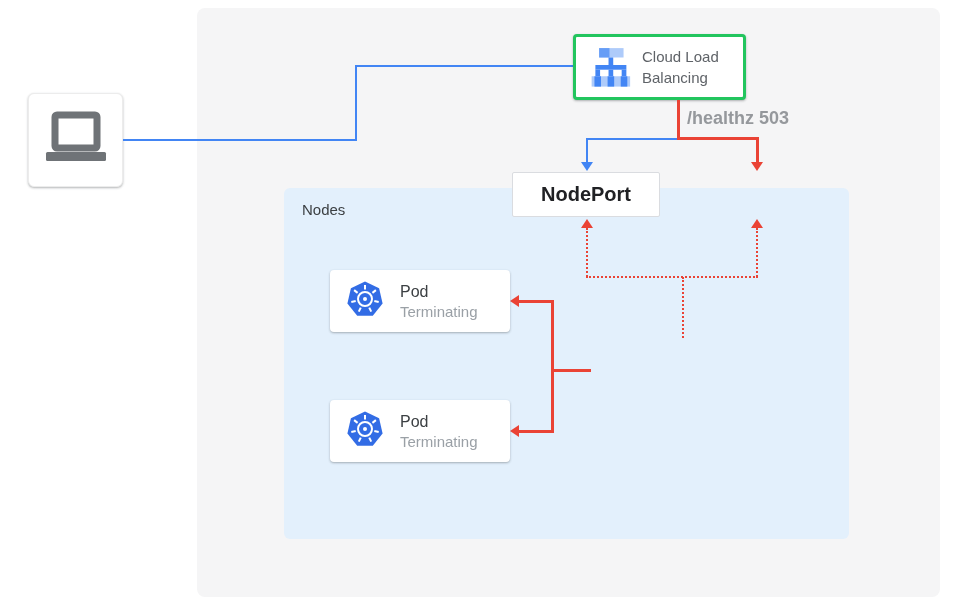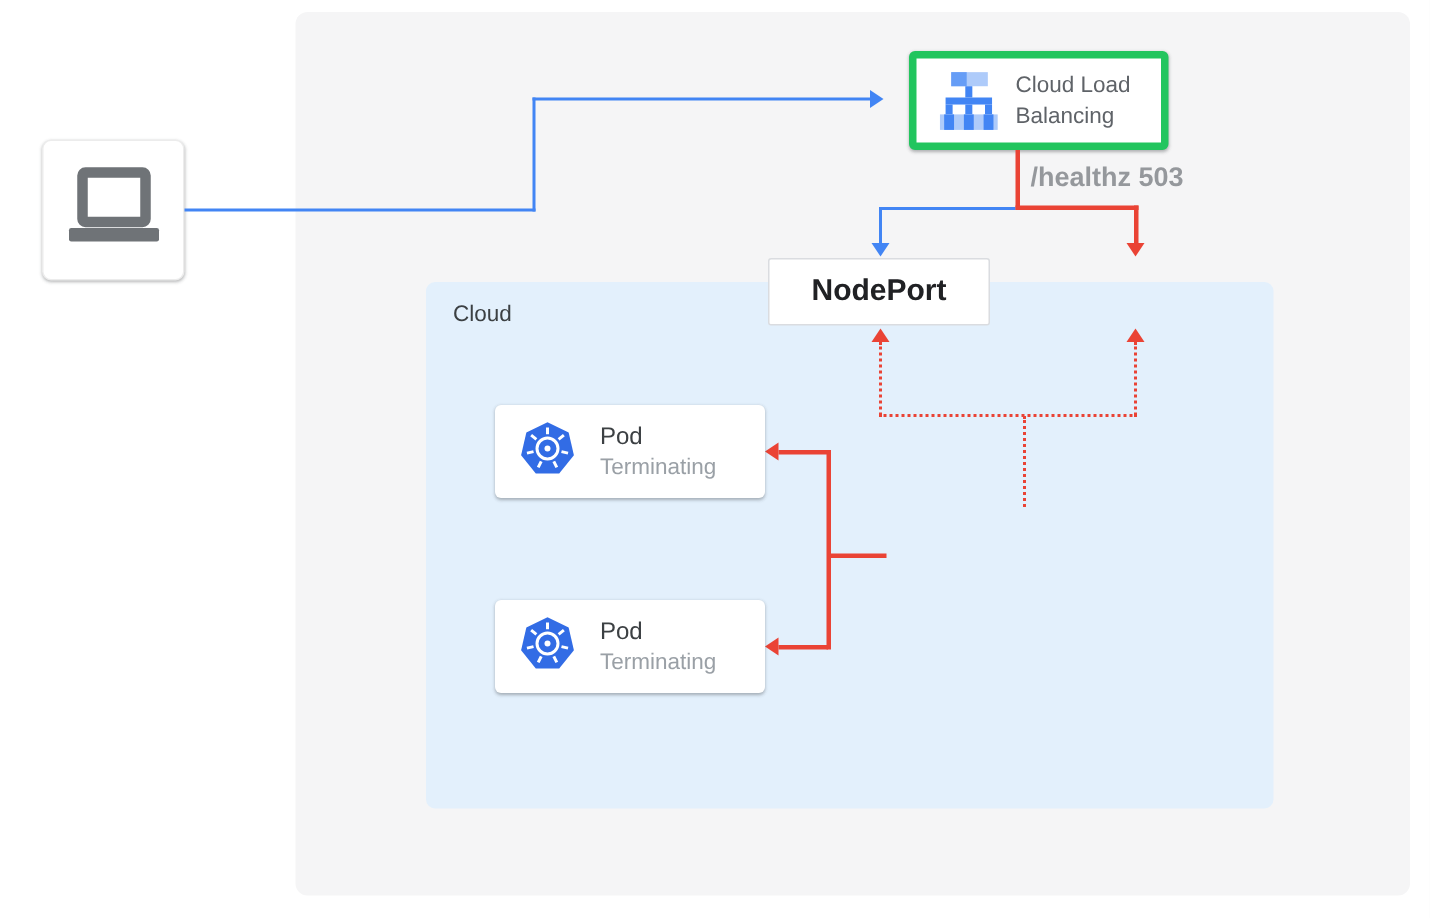--- a/index.html
+++ b/index.html
@@ -15,21 +15,21 @@
     background:var(--panel-bg);border-radius:8px;}
   .nodes-panel{position:absolute;left:284px;top:188px;width:565px;height:351px;
     background:var(--nodes-bg);border-radius:6px;}
   .nodes-label{position:absolute;left:18px;top:13px;font-size:15px;color:#3c4043;}
 
   .card{position:absolute;background:#fff;border-radius:4px;
     box-shadow:0 1px 2px rgba(60,64,67,.28),0 1px 3px rgba(60,64,67,.12);
     display:flex;align-items:center;box-sizing:border-box;}
   .laptop-card{left:28px;top:93px;width:95px;height:94px;border-radius:6px;
     border:1px solid #ececec;justify-content:center;}
-  .clb-card{left:606px;top:34px;width:173px;height:66px;border:5px solid #22c55e;padding:0 10px;}
+  .clb-card{left:573px;top:34px;width:173px;height:66px;border:3px solid #22c55e;padding:0 10px;}
   .clb-text{font-size:15px;line-height:21px;color:var(--text-gray);margin-left:10px;width:92px;}
   .kp-card{left:591px;top:338px;width:186px;height:67px;padding:0 12px;}
   .pod-card{width:180px;height:62px;left:330px;padding:0 16px;}
   .pod-card.p1{top:270px;} .pod-card.p2{top:400px;}
   .card-text{margin-left:16px;}
   .card-title{font-size:16px;color:#3c4043;line-height:20px;}
   .kp-card .card-title{font-size:17px;color:var(--text-dark);line-height:21px;}
   .card-sub{font-size:15px;color:var(--text-muted);line-height:19px;}
 
   .port-box{position:absolute;background:#fff;border:1px solid var(--box-border);
@@ -60,21 +60,21 @@
     border-right:9px solid var(--red);}
 </style>
 </head>
 <body>
 
 <div class="stage">
 
   <div class="outer-panel"></div>
 
   <div class="nodes-panel">
-    <div class="nodes-label">Cloud</div>
+    <div class="nodes-label">Nodes</div>
   </div>
 
   <div class="card laptop-card">
     <span>
       <svg width="64" height="56" viewBox="0 0 64 56">
         <rect x="11" y="5" width="42" height="33" rx="2" fill="none" stroke="var(--icon-gray)" stroke-width="7"></rect>
         <rect x="2" y="42" width="60" height="9" rx="1.5" fill="var(--icon-gray)"></rect>
       </svg>
     </span>
   </div>

